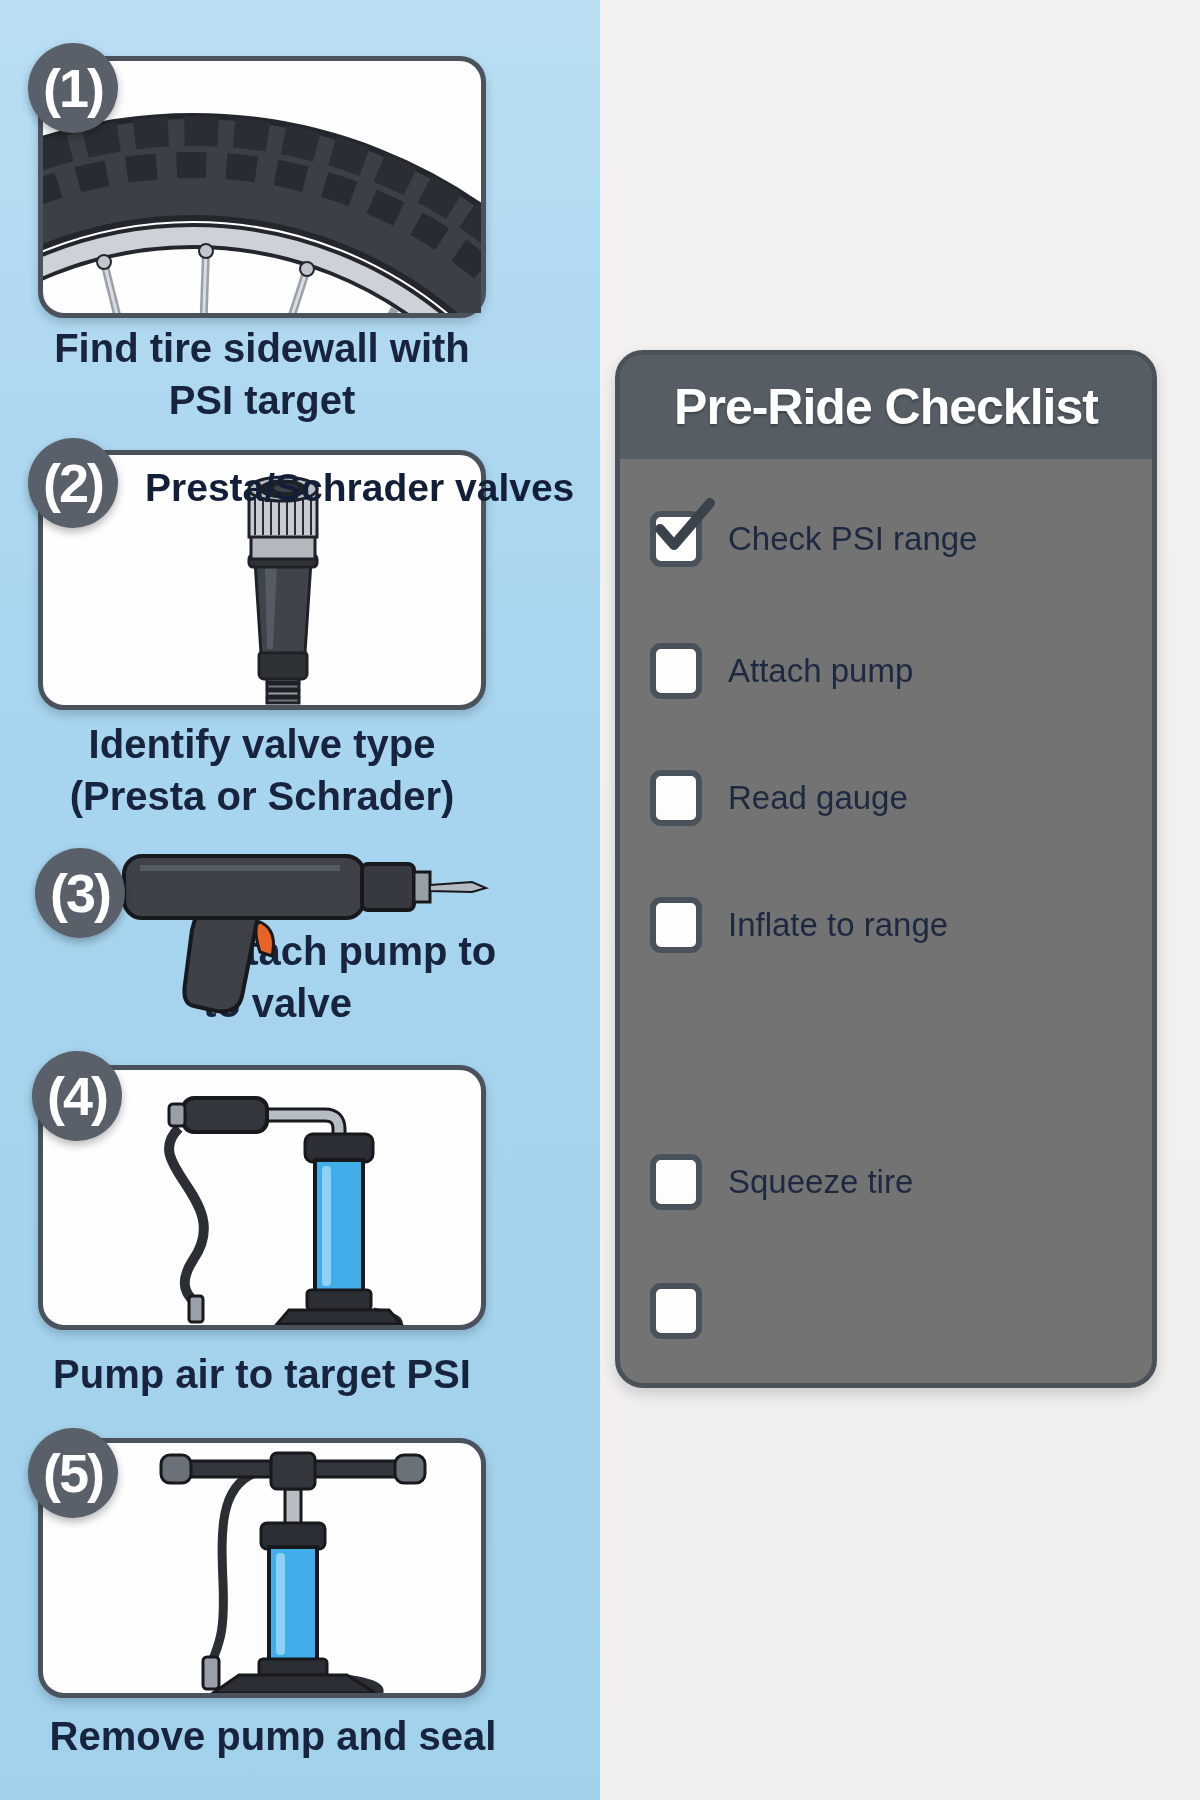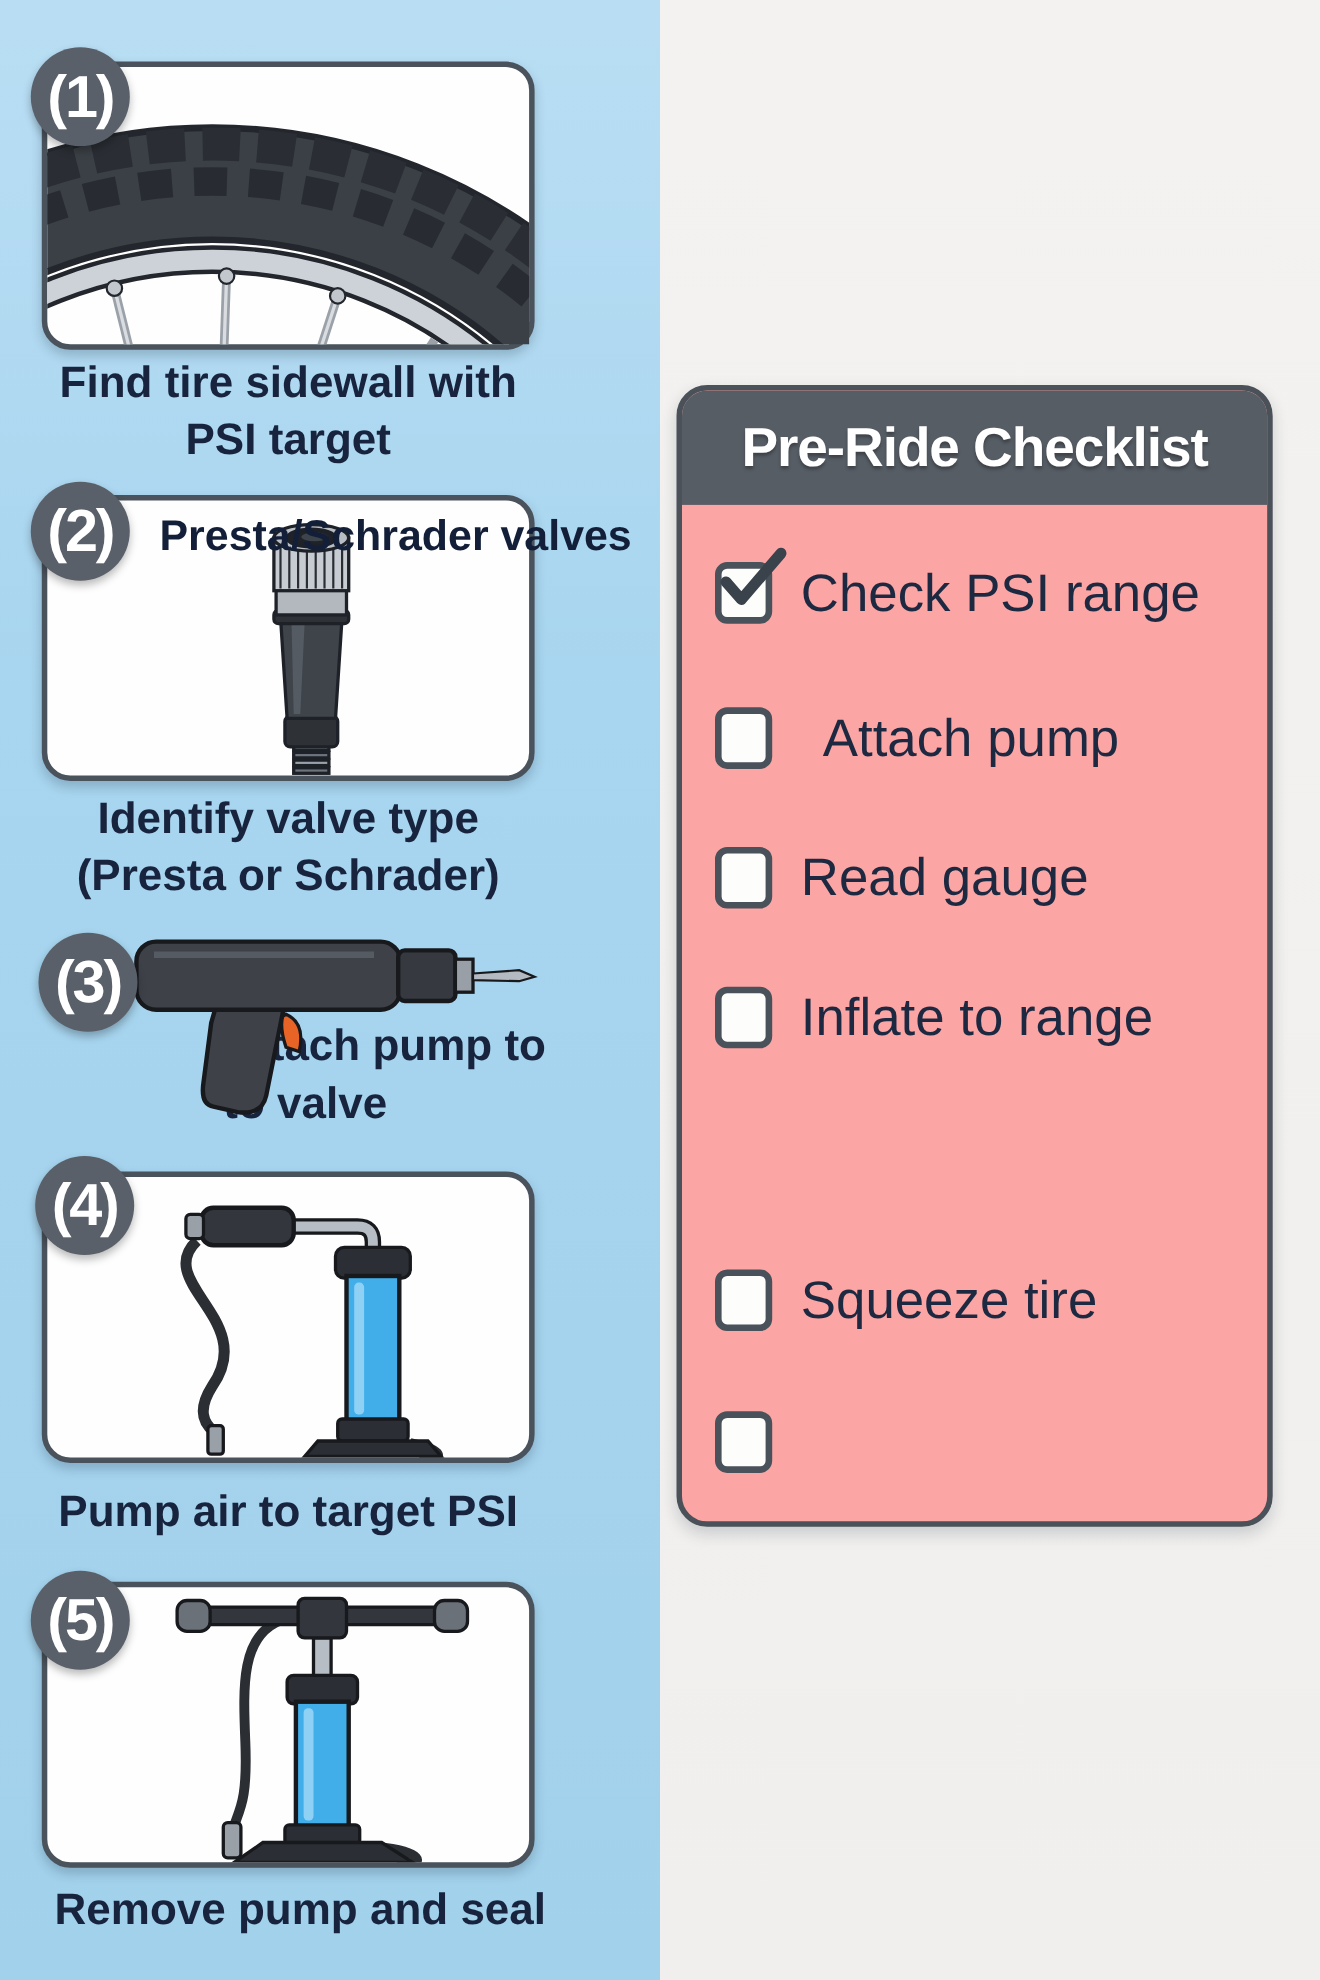--- a/index.html
+++ b/index.html
@@ -33,21 +33,21 @@
   }
   .caption div{white-space:nowrap;}
   .box-title{
     position:absolute;color:#131f38;font-weight:bold;font-size:39px;
     white-space:nowrap;z-index:4;
   }
   .illu{position:absolute;z-index:3;}
   
   .card{
     position:absolute;left:615px;top:350px;width:542px;height:1038px;
-    background:#fca5a5;border:5px solid #4a5159;border-radius:28px;
+    background:#737373;border:5px solid #4a5159;border-radius:28px;
     box-sizing:border-box;overflow:hidden;
     box-shadow:0 6px 14px rgba(30,40,60,.18);
   }
   .card-header{
     height:104px;background:#575d65;display:flex;align-items:center;justify-content:center;
   }
   .card-title{
     color:#fff;font-weight:bold;font-size:50px;letter-spacing:-1px;
     text-shadow:0 2px 3px rgba(0,0,0,.3);white-space:nowrap;
   }
@@ -56,21 +56,21 @@
     display:flex;align-items:center;
   }
   .checkbox-wrap{position:relative;margin-left:30px;width:52px;height:56px;flex:0 0 auto;}
   .checkbox{
     position:absolute;left:0;top:0;width:52px;height:56px;box-sizing:border-box;
     border:6px solid #49515a;border-radius:11px;background:#fdfdfc;
   }
   .checkmark{position:absolute;left:-2px;top:-16px;display:none;}
   .check-row.checked .checkmark{display:block;}
   .check-label{
-    margin-left:26px;color:#1d2940;font-size:48px;white-space:nowrap;text-align:right;
+    margin-left:26px;color:#1d2940;font-size:33px;white-space:nowrap;text-align:right;
   }
 </style>
 </head>
 <body>
 
 <div class="left-panel"></div>
 <div class="right-panel"></div>
 
 <div class="step-box" style="top:56px;height:262px;"></div>
 <svg class="illu" style="left:43px;top:61px;" width="438" height="252" viewBox="0 0 438 252">
@@ -218,21 +218,21 @@
   <div class="check-row checked" style="top:155px;">
     <div class="checkbox-wrap">
       <div class="checkbox"></div>
       <svg class="checkmark" width="72" height="68" viewBox="0 0 72 68">
         <path d="M12,34 L26,50 L62,8" fill="none" stroke="#3a424b" stroke-width="10" stroke-linecap="round" stroke-linejoin="round"></path>
       </svg>
     </div>
     <div class="check-label">Check PSI range</div>
   </div>
 
-  <div class="check-row" style="top:287px;gap:20px;">
+  <div class="check-row" style="top:287px;">
     <div class="checkbox-wrap">
         <div class="checkbox"></div>
 
     </div>
     <div class="check-label">Attach pump</div>
   </div>
 
   <div class="check-row" style="top:414px;">
     <div class="checkbox-wrap">
         <div class="checkbox"></div>

